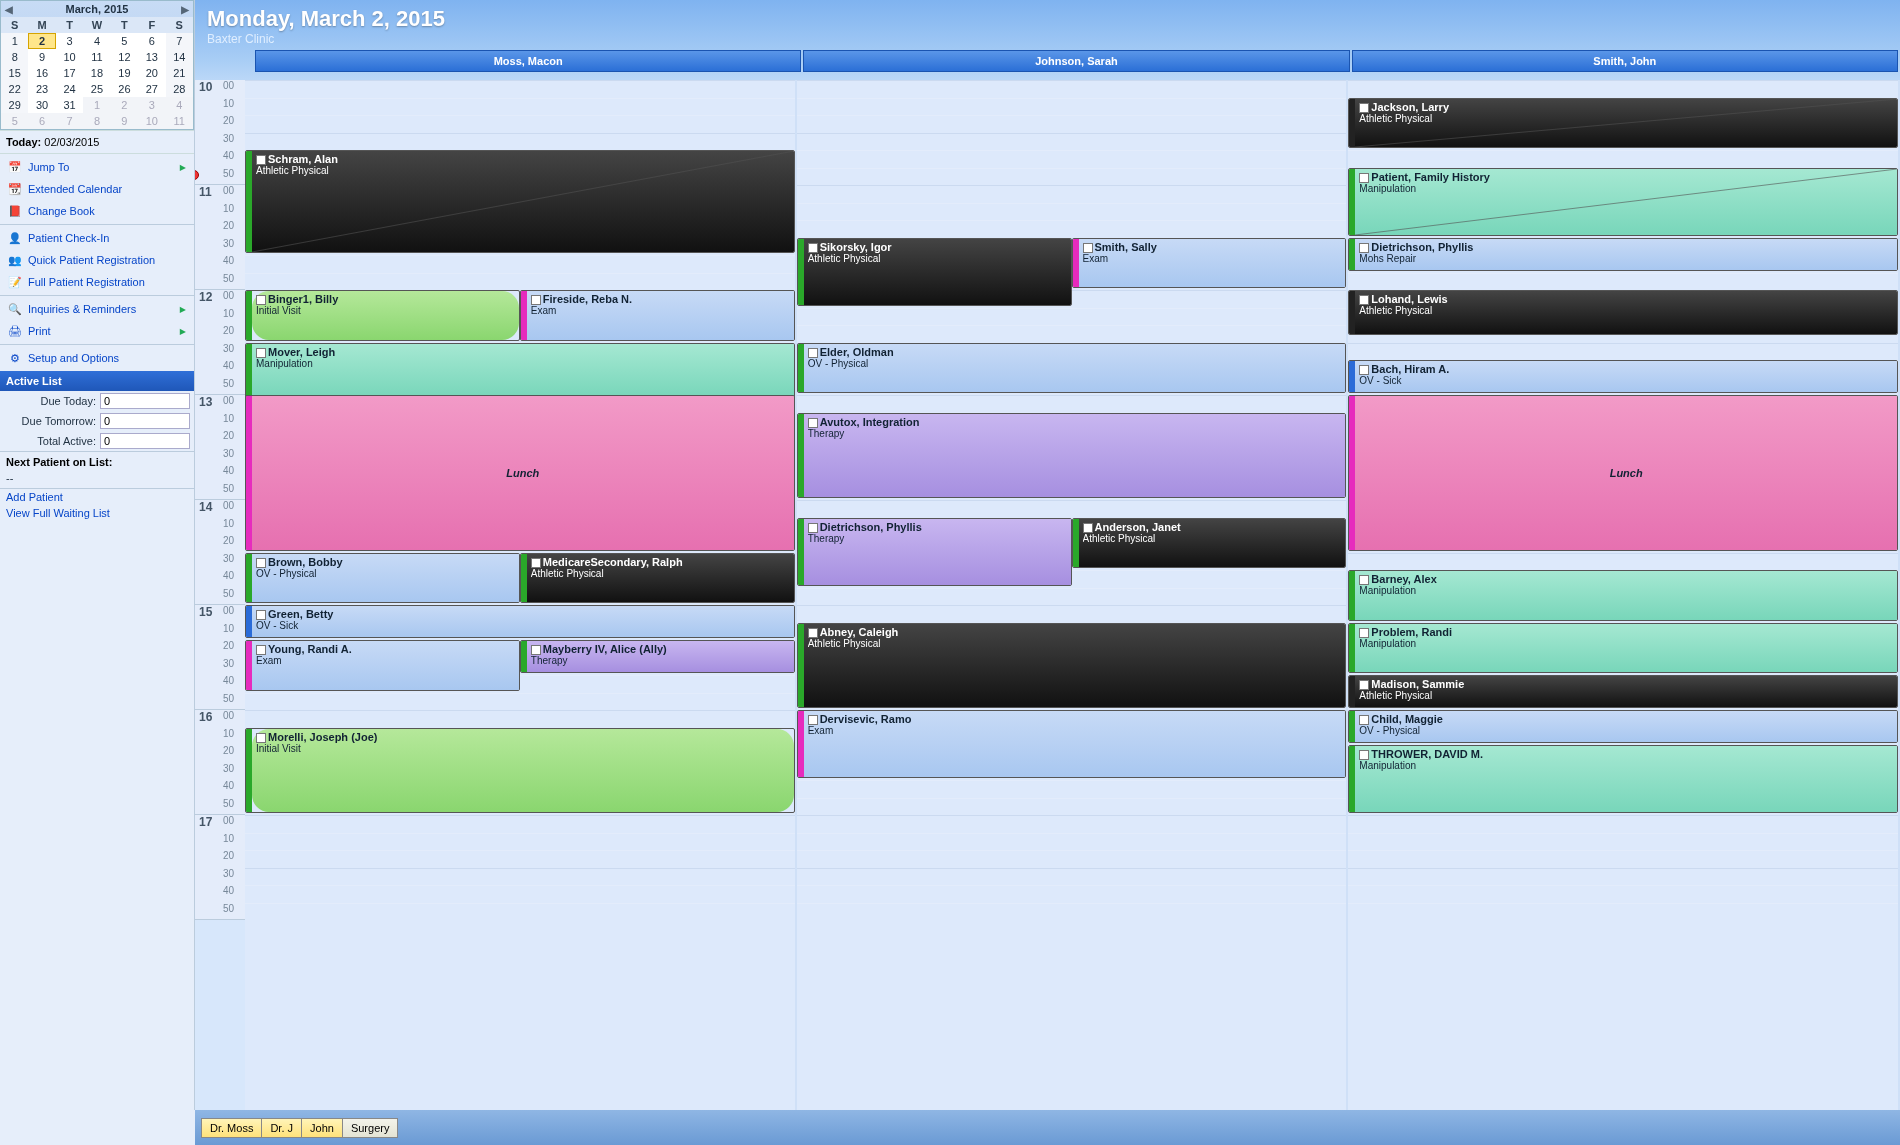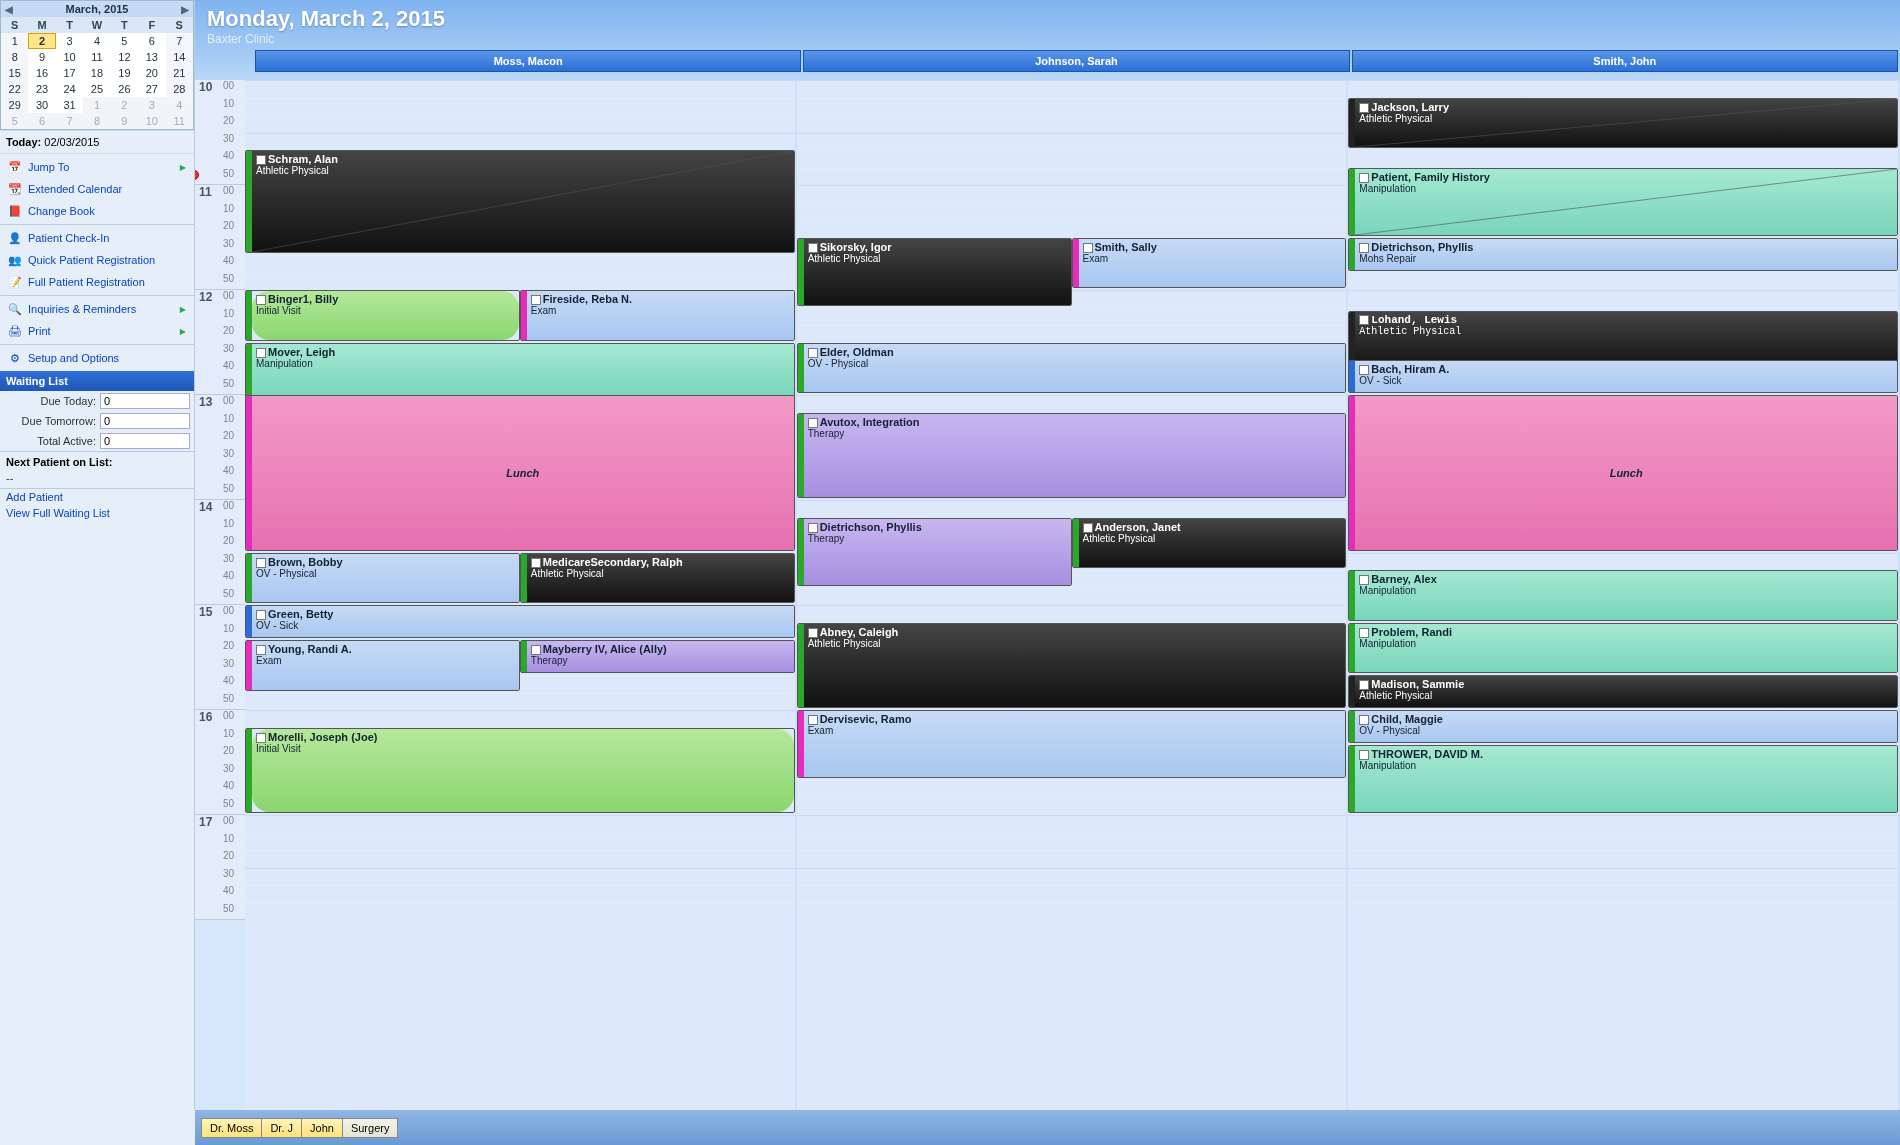--- a/index.html
+++ b/index.html
@@ -188,21 +188,21 @@
         <span class="ic">🖨</span>
         <span>Print</span>
         <span class="chev">▶</span>
       </div>
       <div class="nav-sep"></div>
       <div class="nav-item">
         <span class="ic">⚙</span>
         <span>Setup and Options</span>
       </div>
     </div>
-  <div class="wl-header">Waiting List</div>
+  <div class="wl-header">Active List</div>
   <div id="wl-rows">
       <div class="wl-row">
         <span>Due Today:</span>
         <input value="0" style="">
       </div>
       <div class="wl-row">
         <span>Due Tomorrow:</span>
         <input value="0" style="">
       </div>
       <div class="wl-row">
@@ -598,21 +598,21 @@
               <div class="type">Manipulation</div>
             </div>
           </div>
           <div class="appt c-blue" style="top: 157.5px; height: 33px; left: 0%; width: 100%;">
             <div class="bar b-green"></div>
             <div class="body">
               <div class="name"><span class="ic-s"></span>Dietrichson, Phyllis</div>
               <div class="type">Mohs Repair</div>
             </div>
           </div>
-          <div class="appt c-black" style="top: 231px; height: 59px; left: 0%; width: 100%; font-family: Liberation Mono, monospace;">
+          <div class="appt c-black" style="top: 210px; height: 45px; left: 0%; width: 100%;">
             <div class="bar b-dark"></div>
             <div class="body">
               <div class="name"><span class="ic-s"></span>Lohand, Lewis</div>
               <div class="type">Athletic Physical</div>
             </div>
           </div>
           <div class="appt c-blue" style="top: 280px; height: 33px; left: 0%; width: 100%;">
             <div class="bar b-blue"></div>
             <div class="body">
               <div class="name"><span class="ic-s"></span>Bach, Hiram A.</div>

